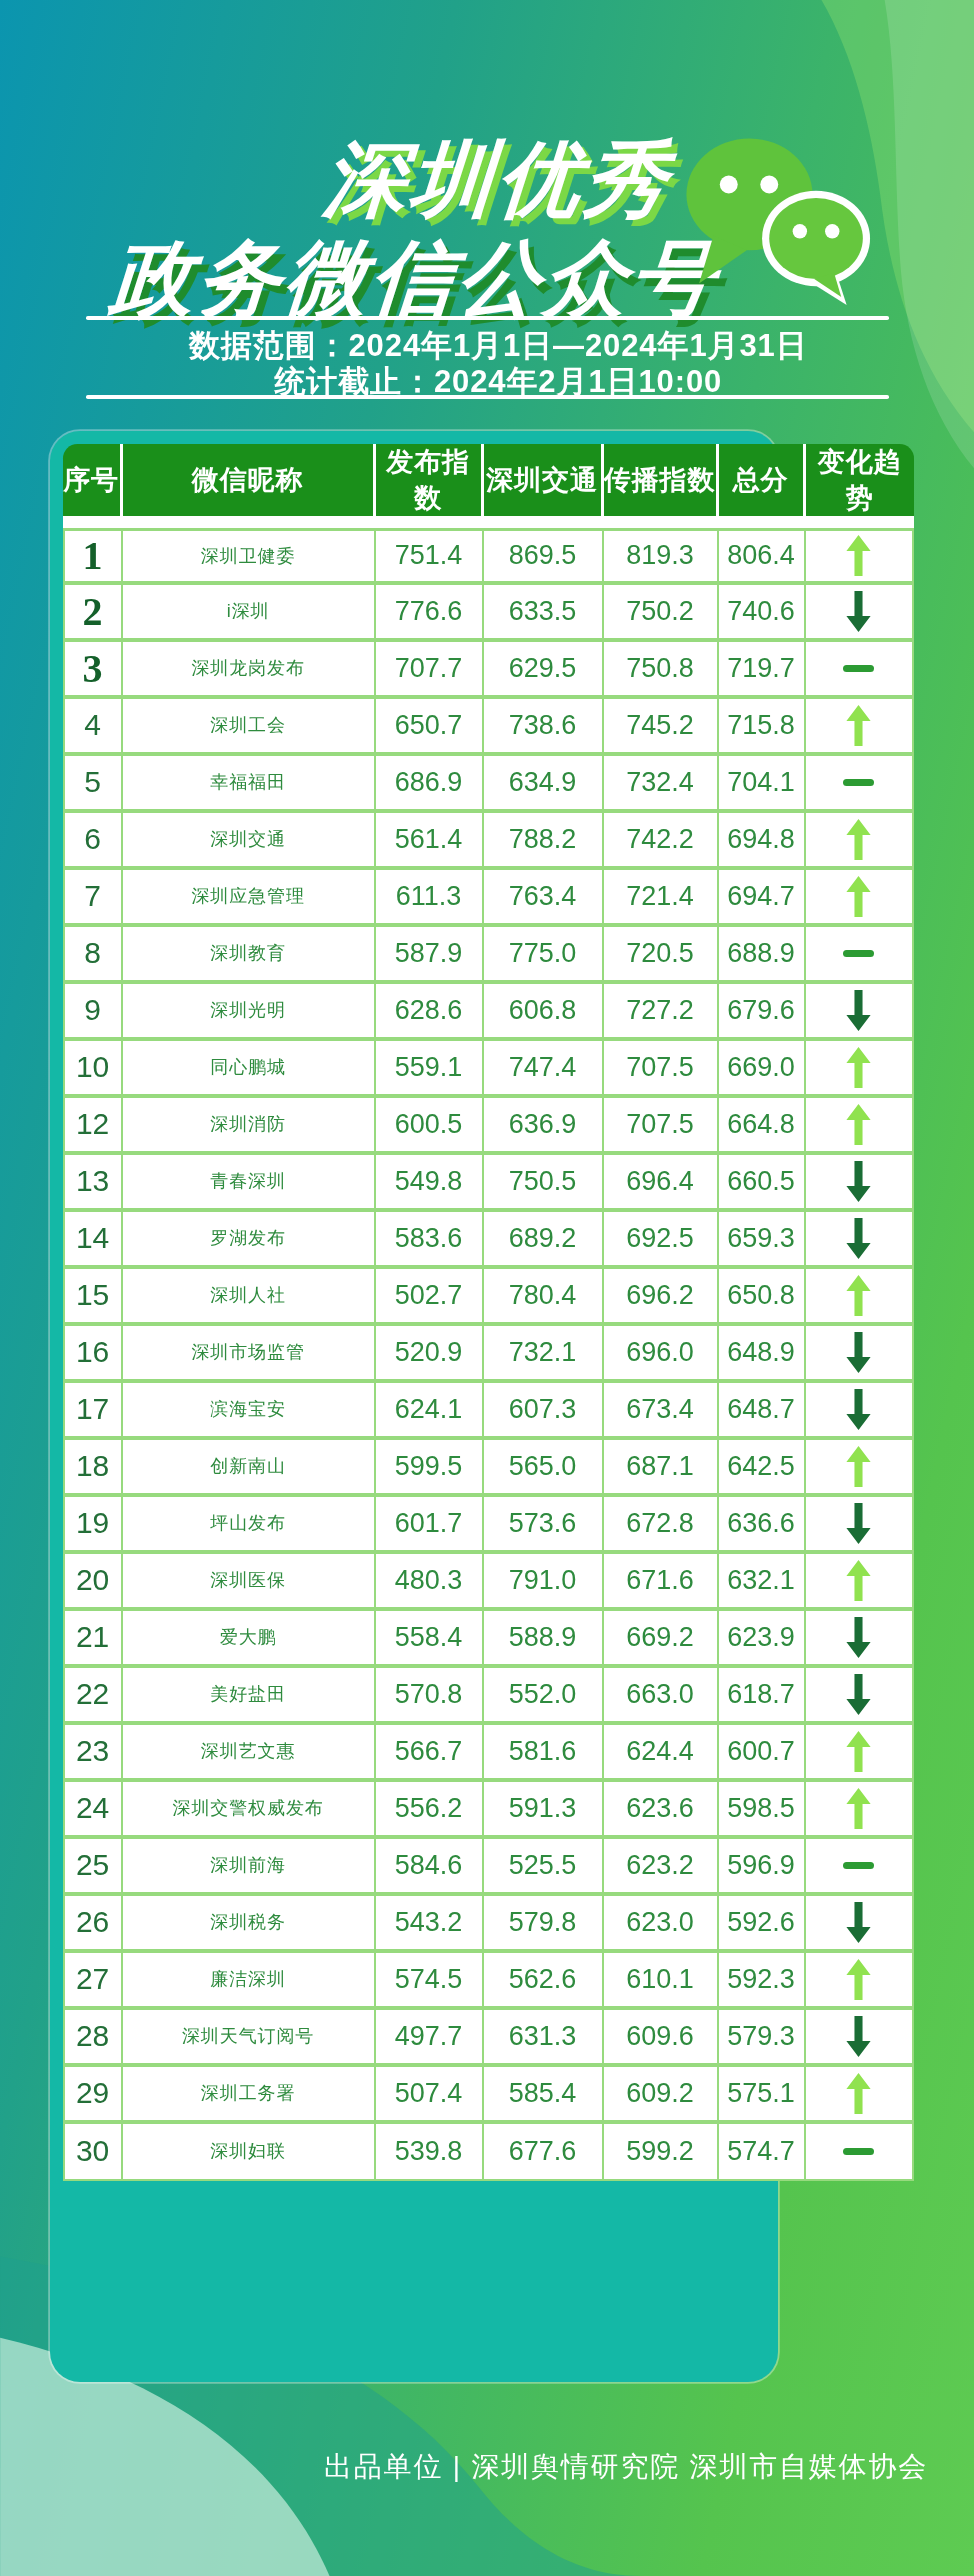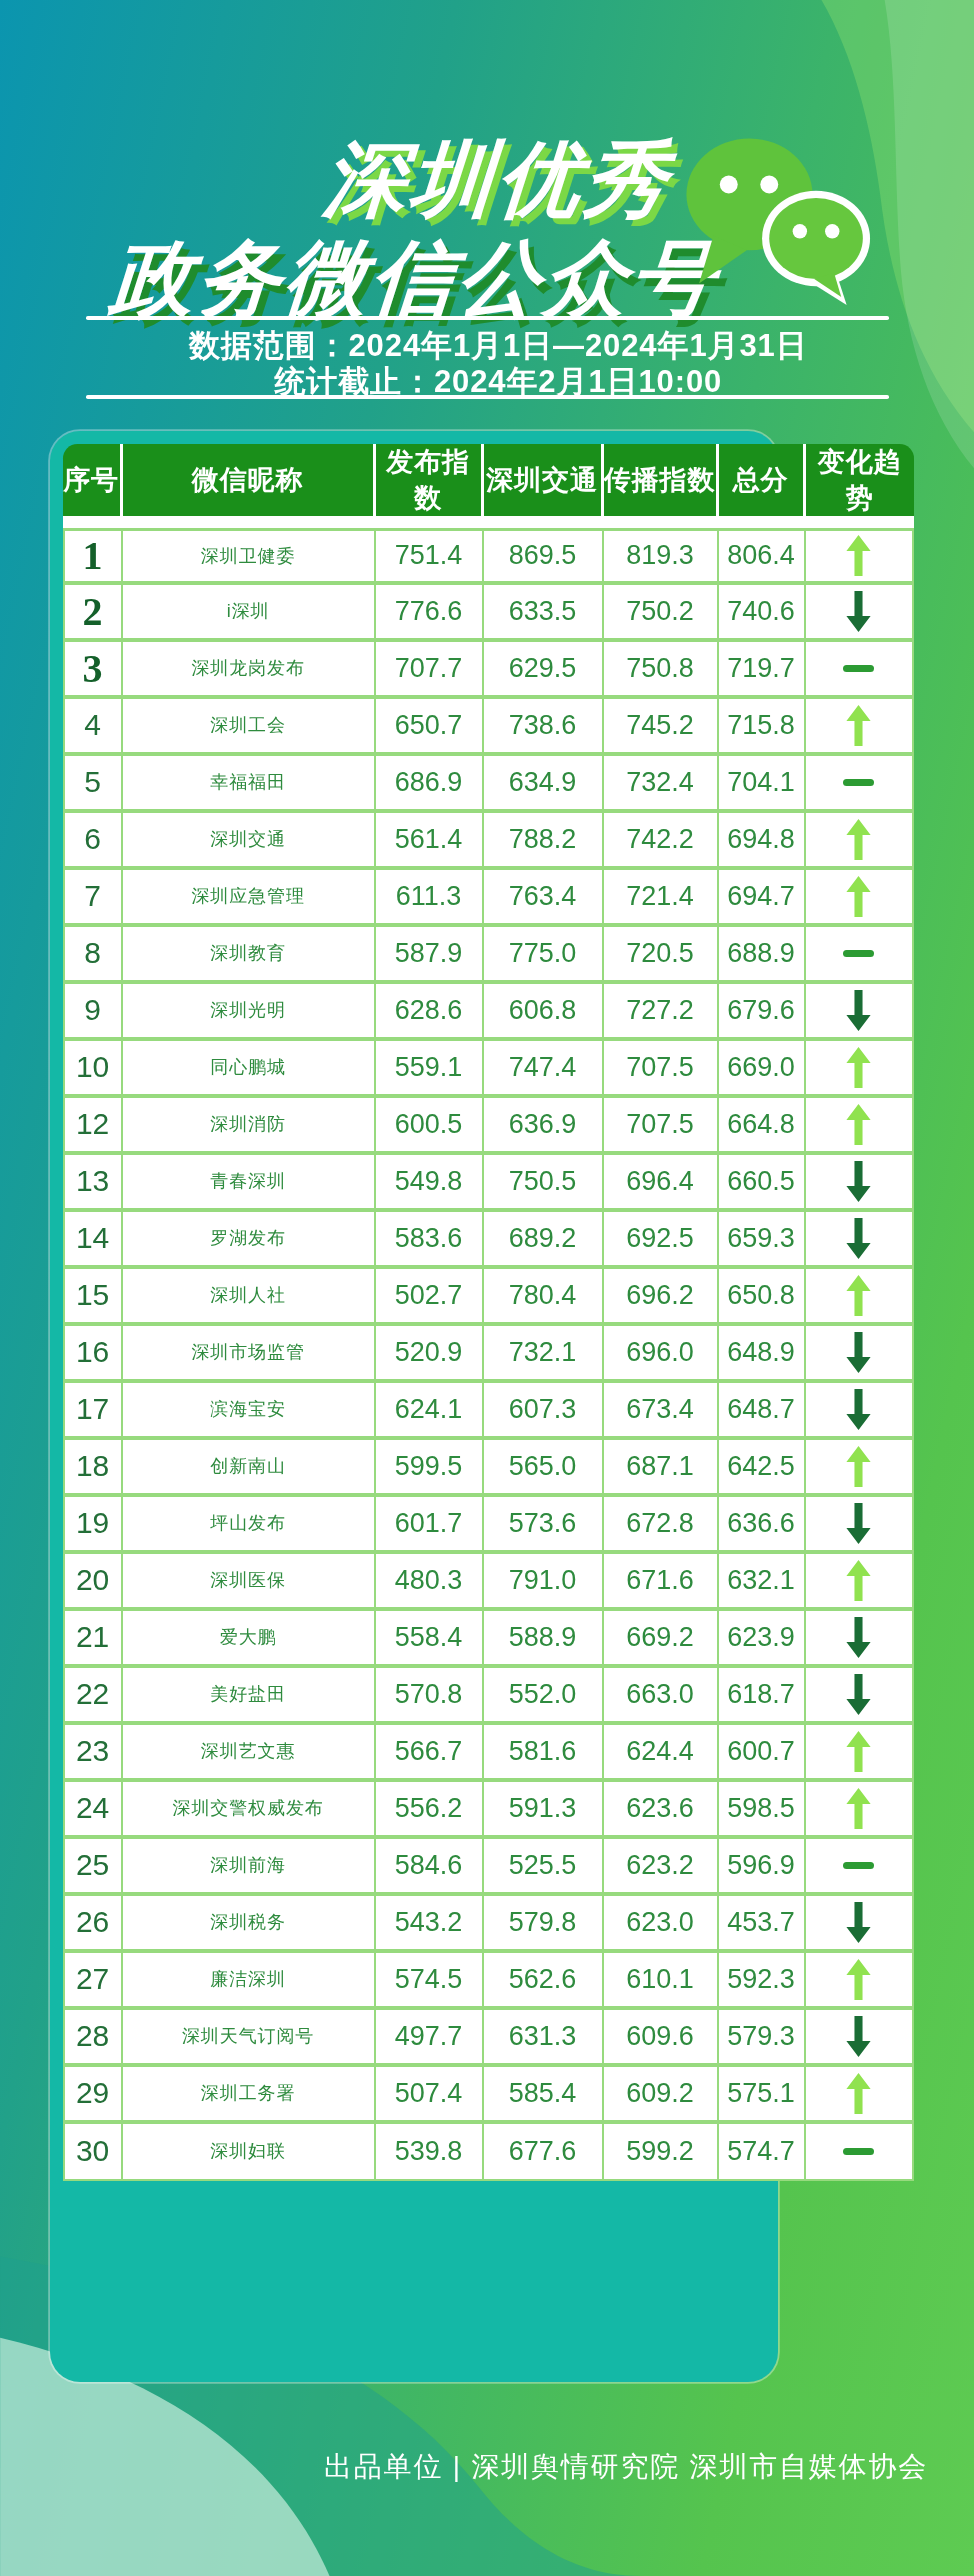--- a/index.html
+++ b/index.html
@@ -470,21 +470,21 @@
       <div class="dash"></div>
     </td>
   </tr>
 
   <tr>
     <td class="cell-rank">26</td>
     <td class="cell-name">深圳税务</td>
     <td class="cell-num">543.2</td>
     <td class="cell-num">579.8</td>
     <td class="cell-num">623.0</td>
-    <td class="cell-num">453.7</td>
+    <td class="cell-num">592.6</td>
     <td class="cell-trend trend-down">
 
       <svg class="arr-down" width="27" height="43" viewBox="0 0 30 48">
               <path d="M15 1 L28.5 19 L19.5 19 L19.5 47 L10.5 47 L10.5 19 L1.5 19 Z" fill="#1a6d35"></path>
             </svg>
 
     </td>
   </tr>
 
   <tr>

